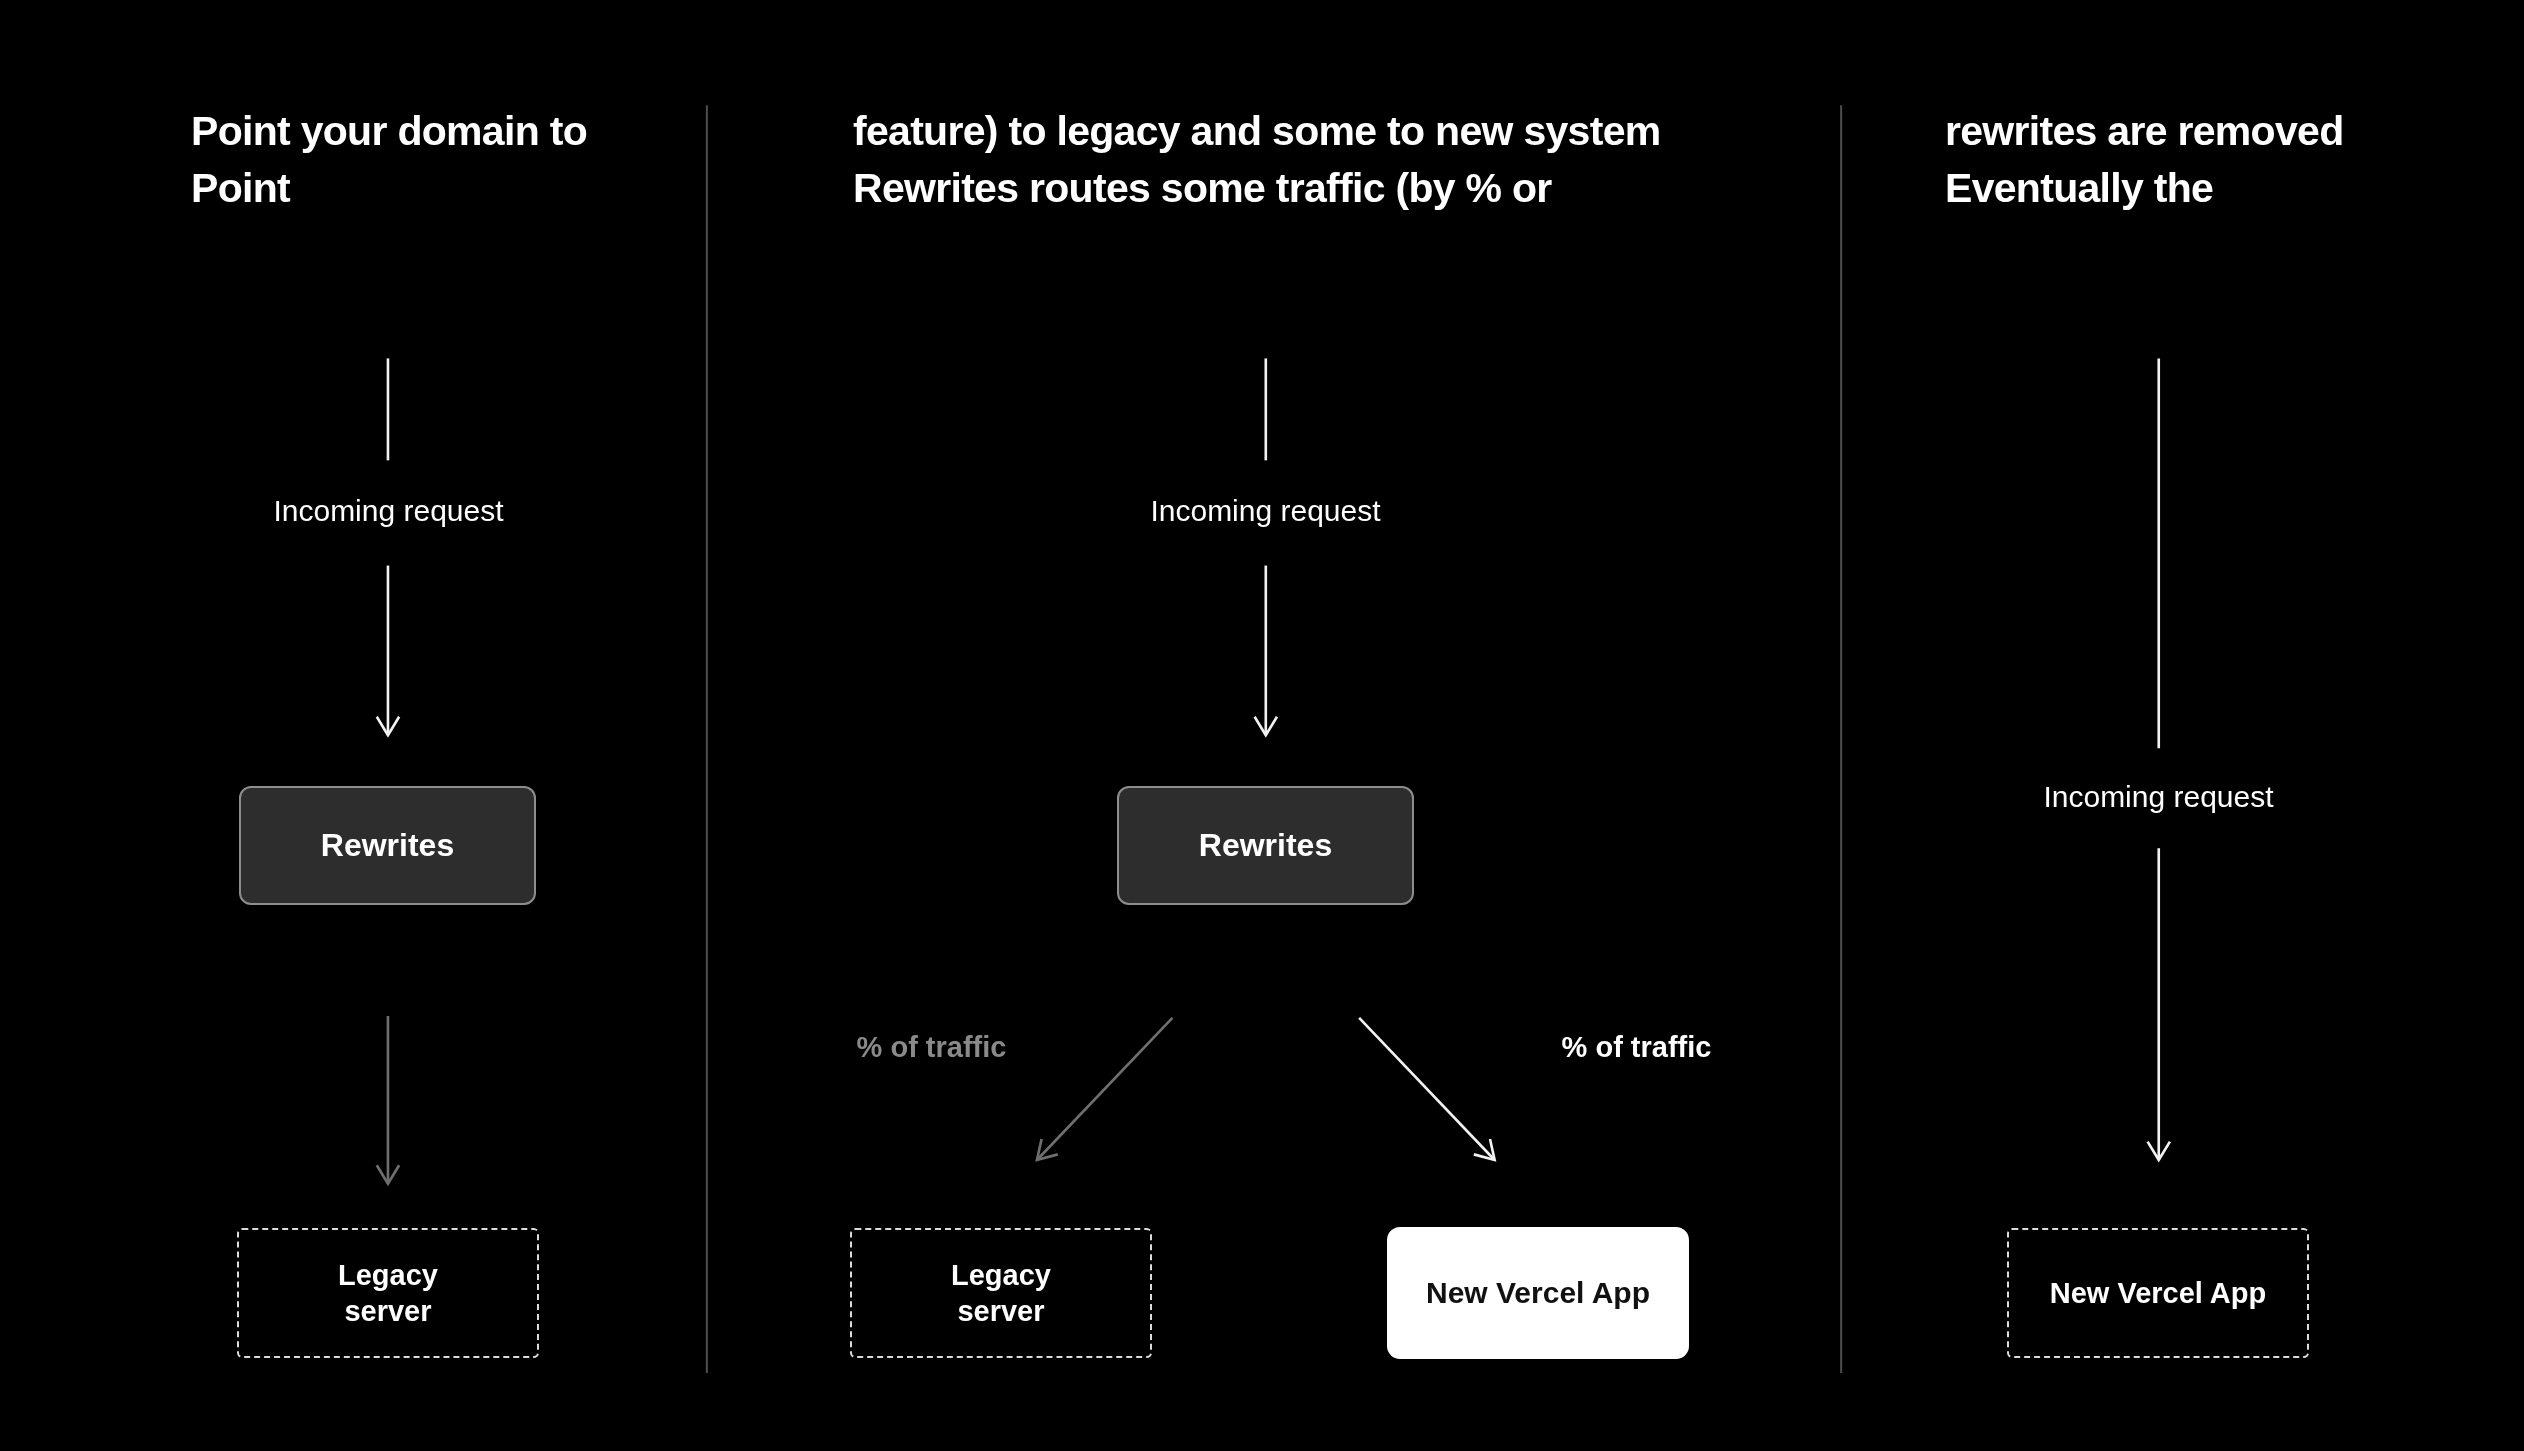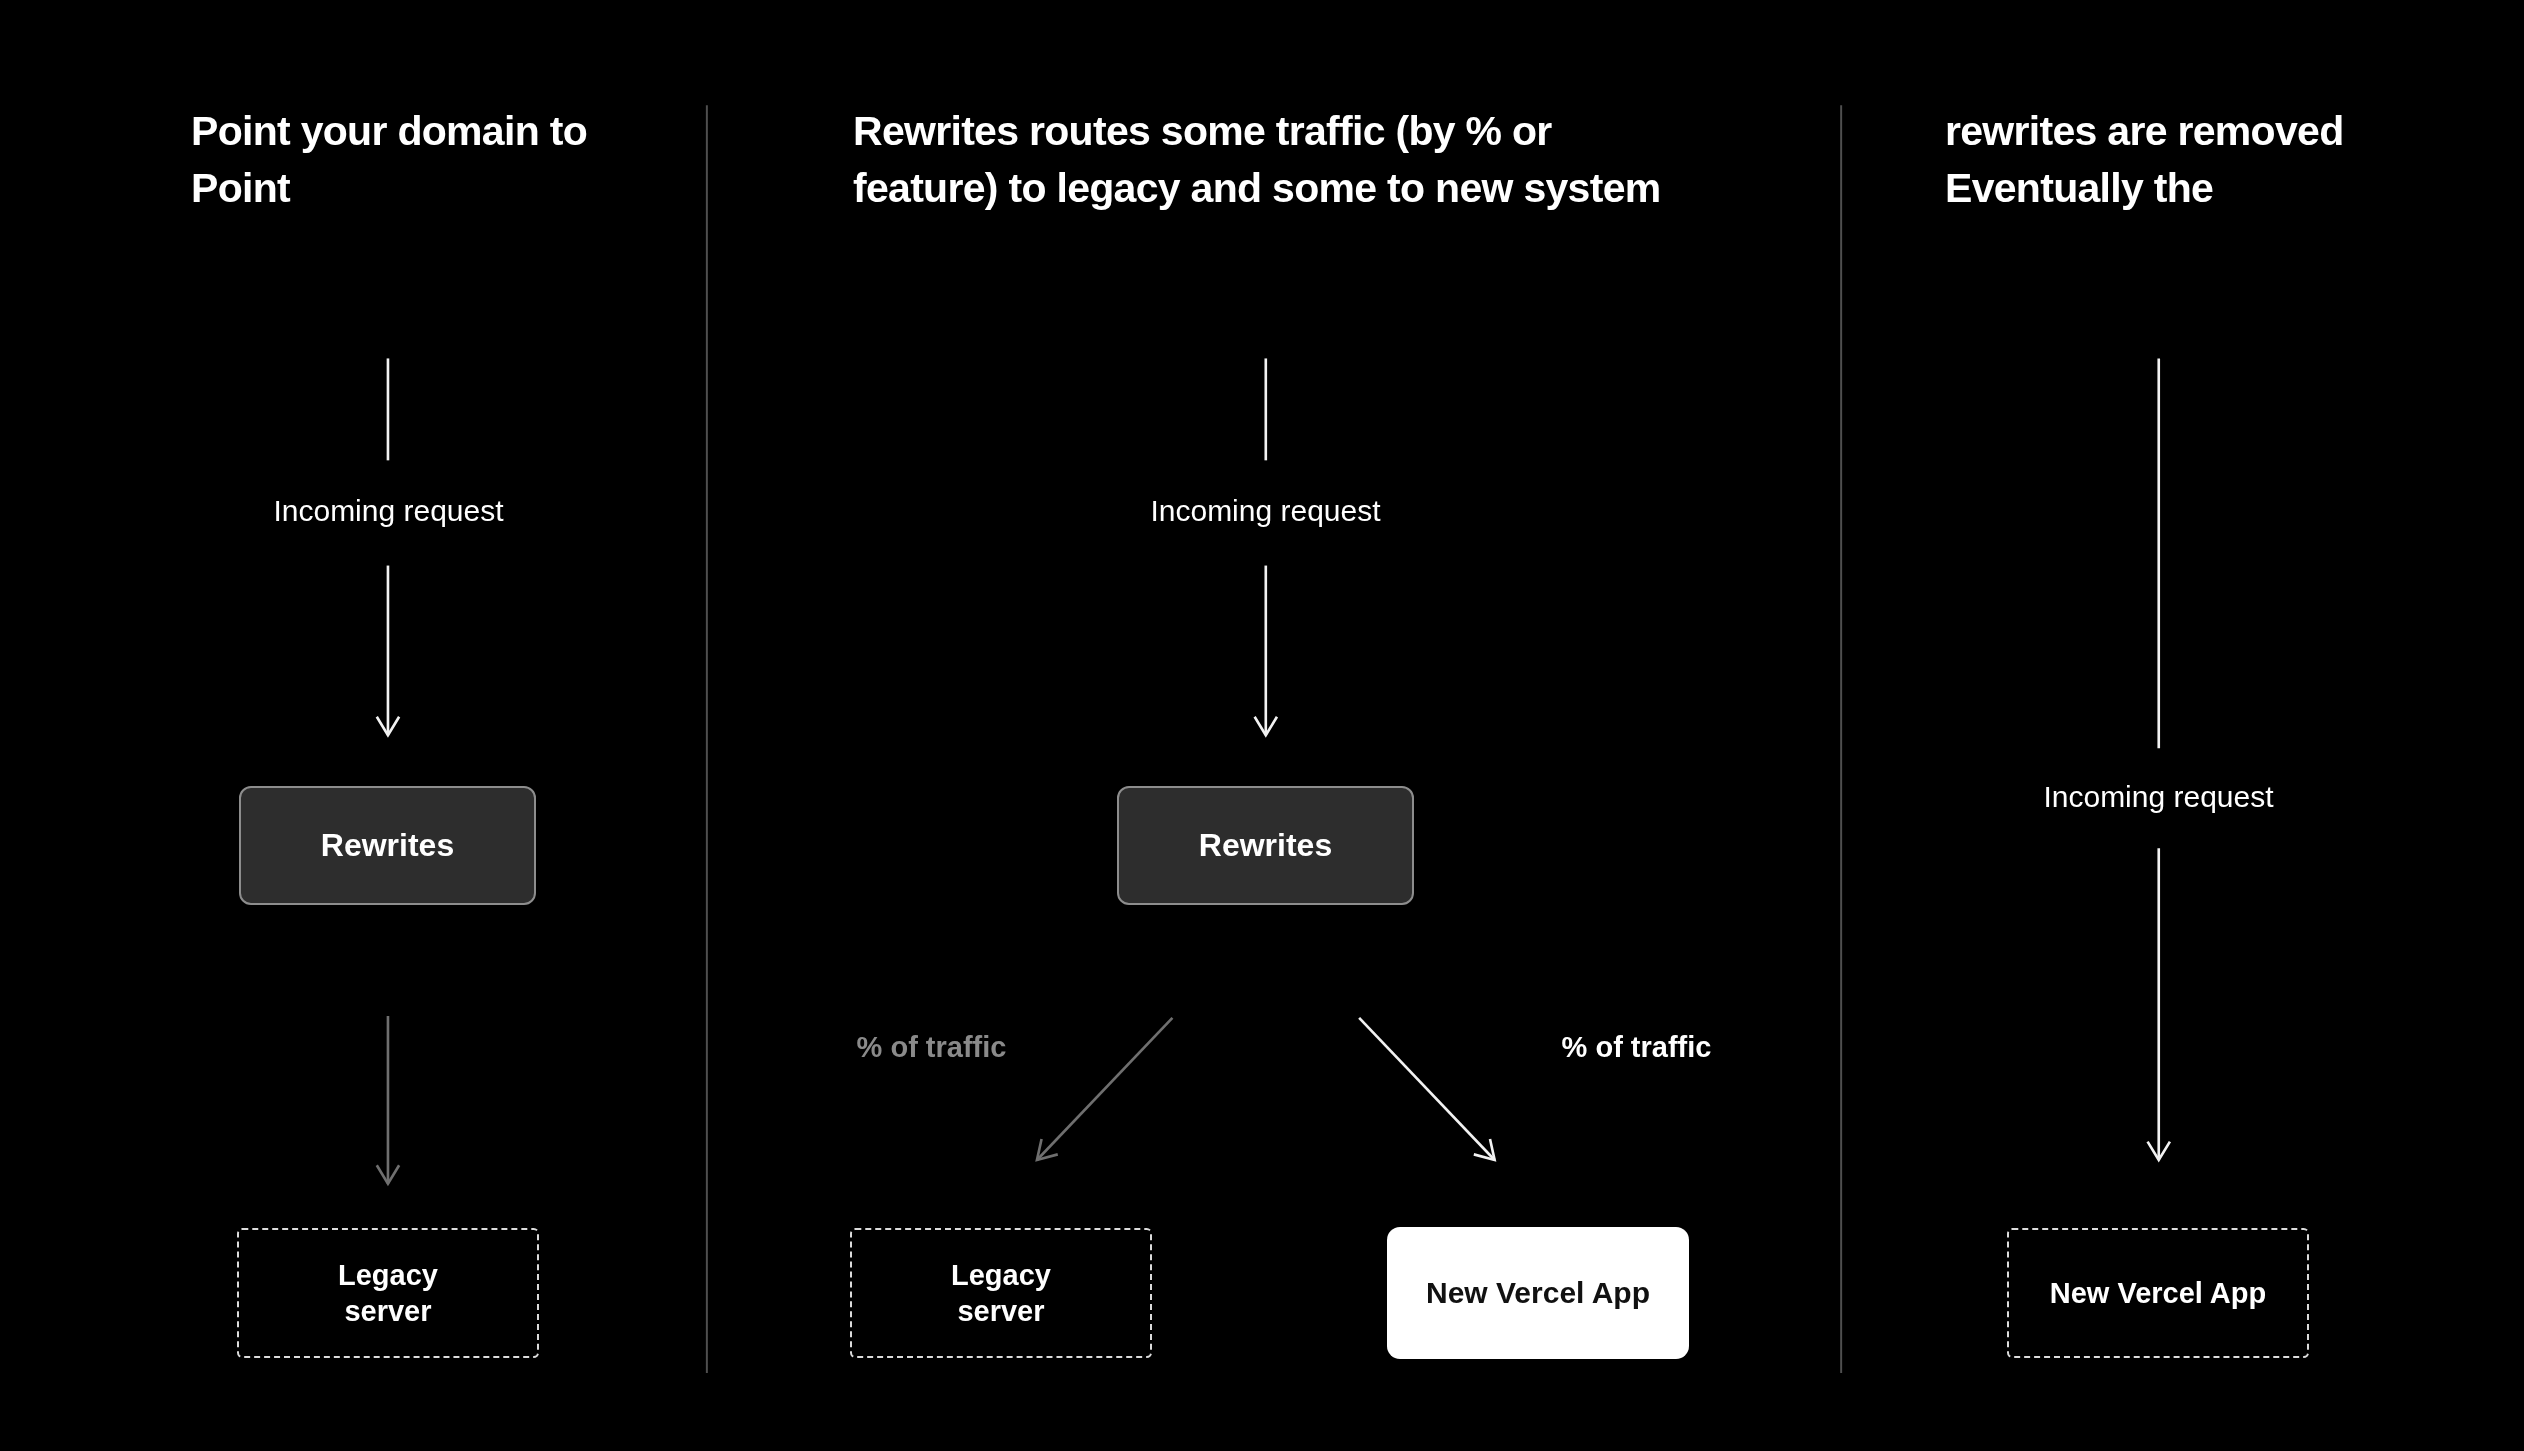--- a/index.html
+++ b/index.html
@@ -145,22 +145,22 @@
     </div>
 
     <div class="abs dashed-box" style="left:237px; top:1228px;">
       <div class="label">Legacy</div>
       <div class="label">server</div>
     </div>
   </div>
 
   <div class="abs" style="left:0; top:0;">
     <div class="abs title" style="left:853px; top:103px;">
+      <div>feature) to legacy and some to new system</div>
       <div>Rewrites routes some traffic (by % or</div>
-      <div>feature) to legacy and some to new system</div>
     </div>
 
     <div class="abs incoming" style="left:1101px; top:494px;">Incoming request</div>
 
     <div class="abs rewrites-box" style="left:1117px; top:786px;">
       <div class="label">Rewrites</div>
     </div>
 
     <div class="abs traffic muted" style="left:767px; top:1031px;">% of traffic</div>
 

